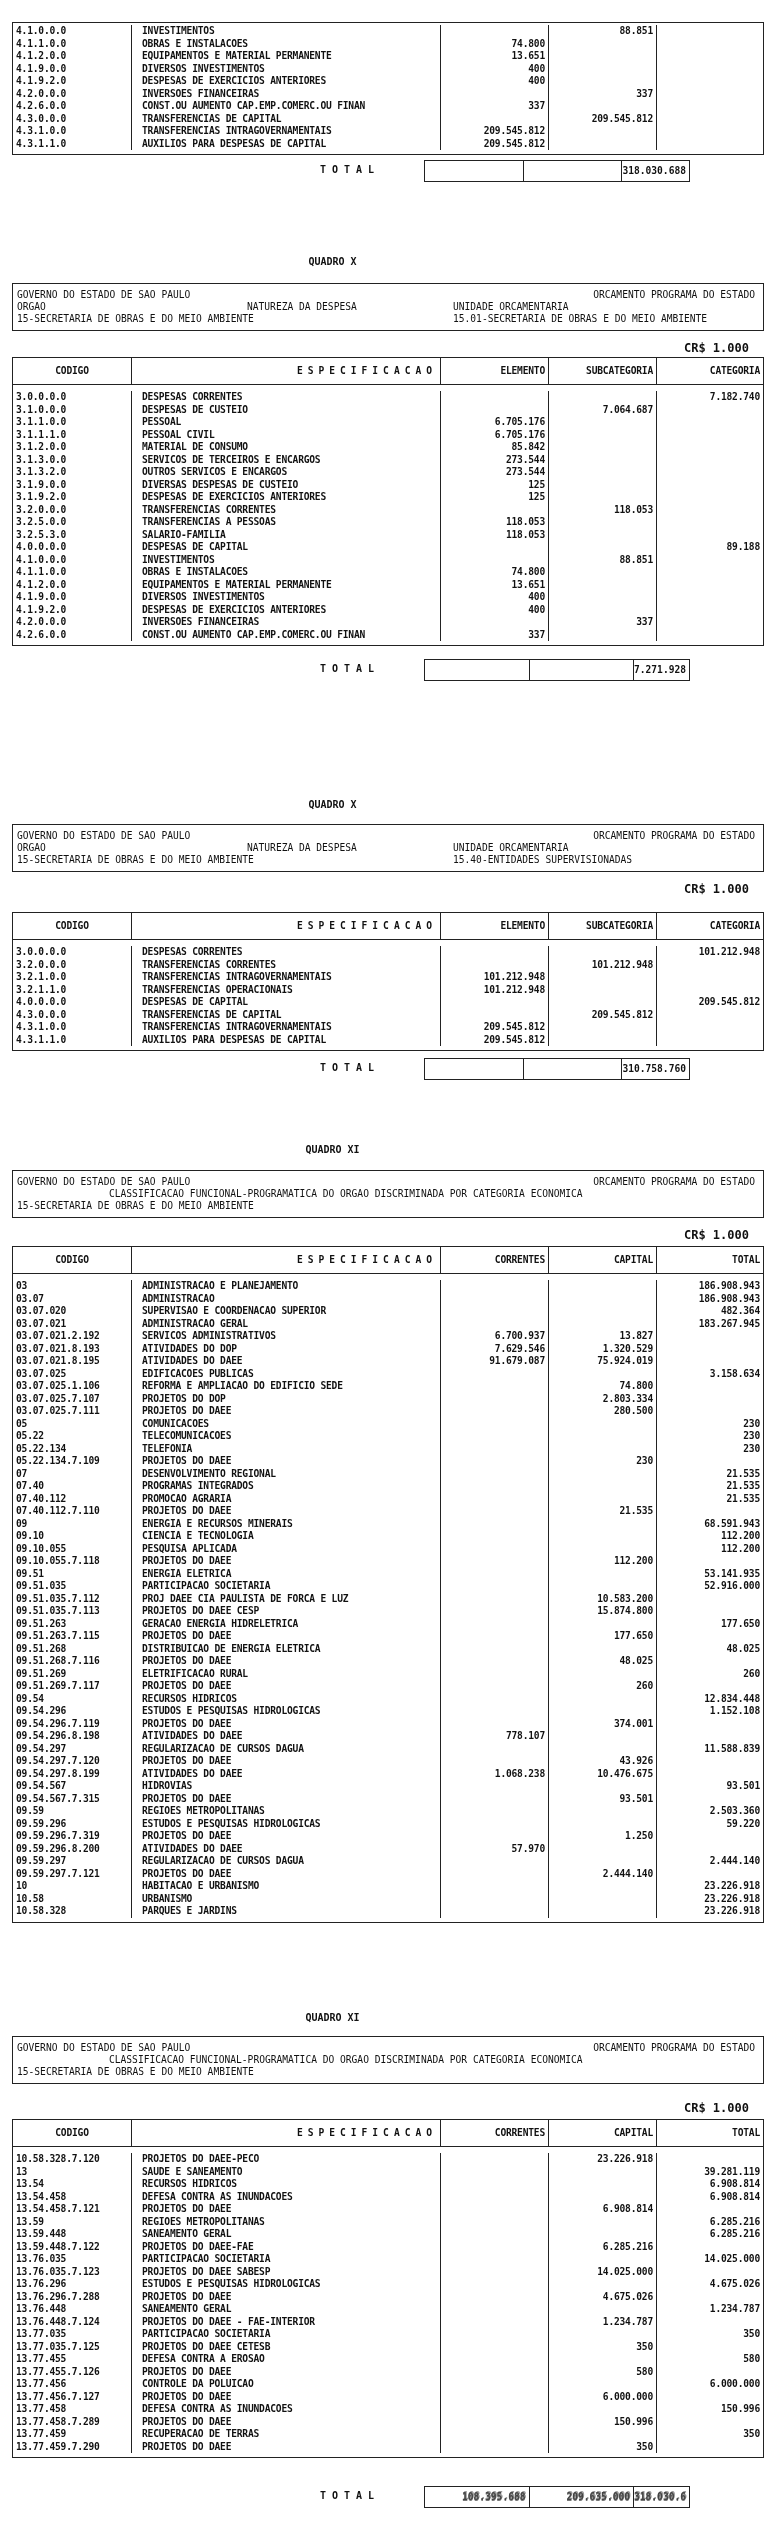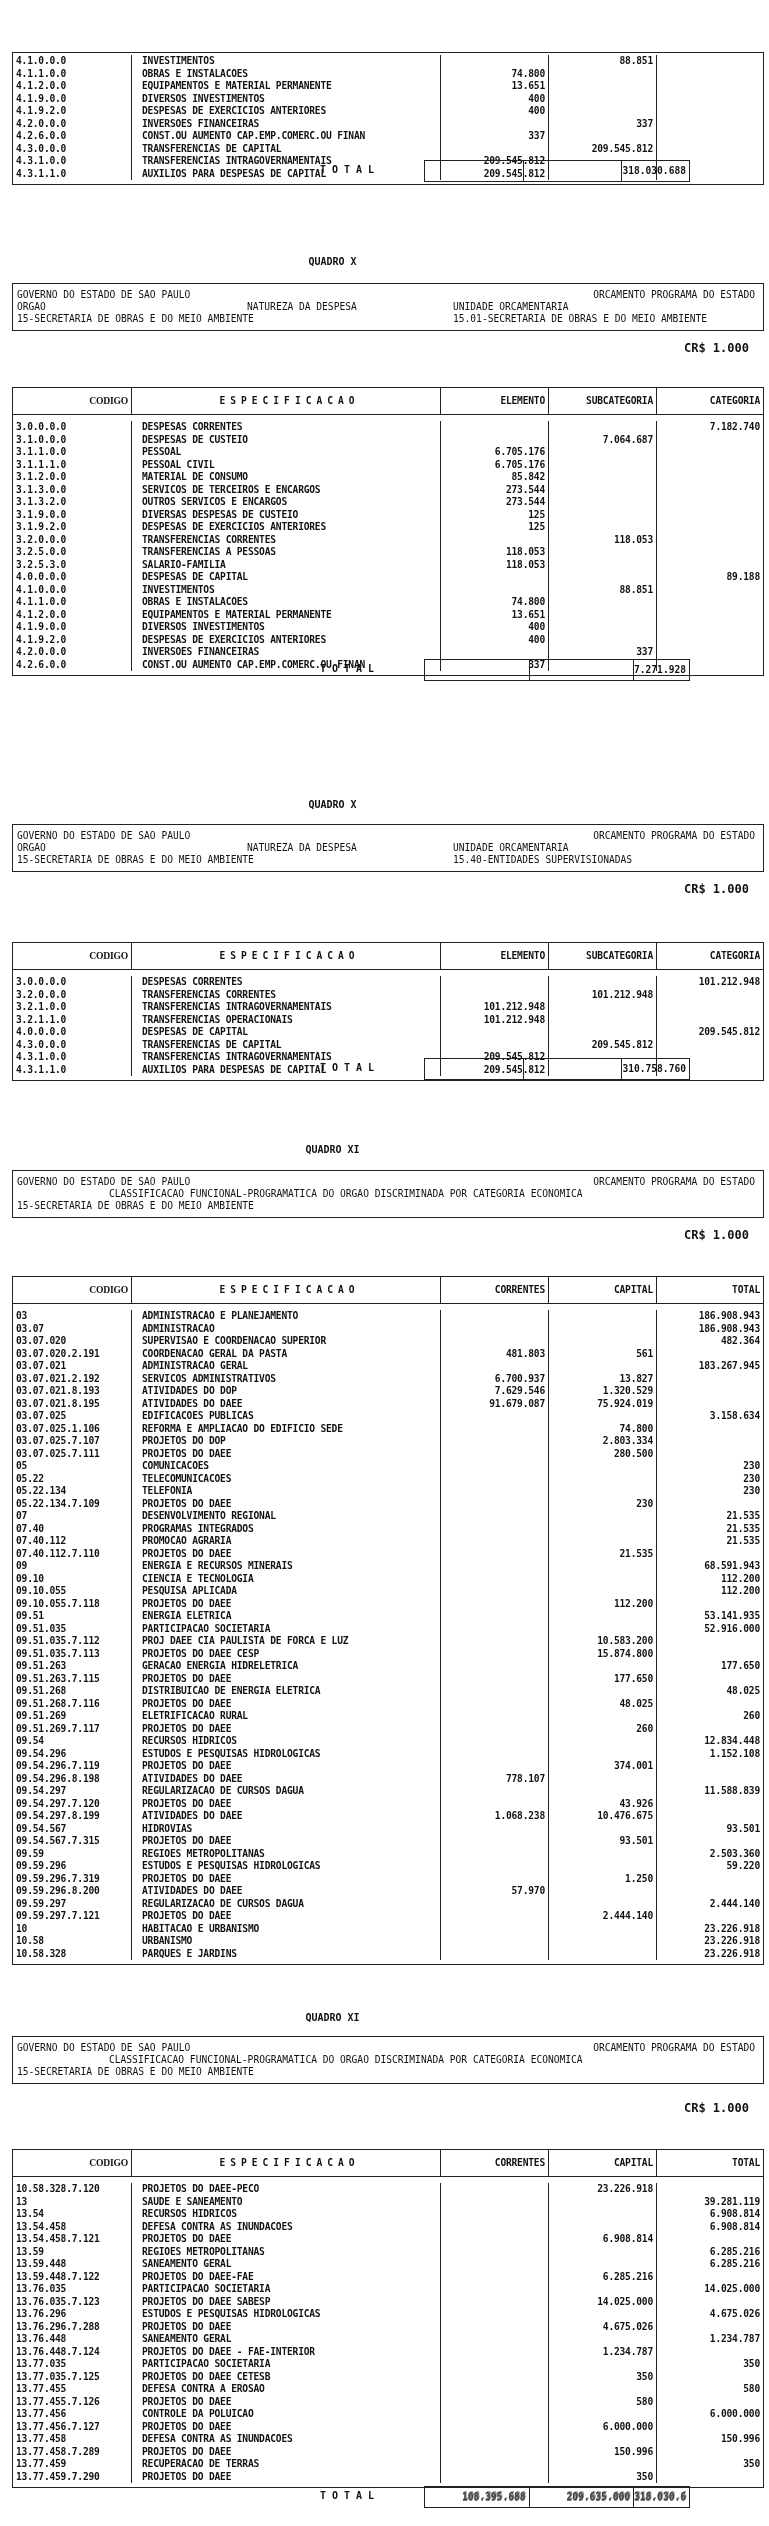--- a/index.html
+++ b/index.html
@@ -1,28 +1,28 @@
 <!DOCTYPE html>
 <html><head>
 <meta charset="utf-8">
 <style>
   html, body { margin:0; padding:0; background:#ffffff; }
   body { width:769px; height:2526px; position:relative; overflow:hidden;
          font-family:"DejaVu Sans Mono","Liberation Mono",monospace; color:#111; font-size:10px; }
-  .tbl { position:absolute; left:12px; width:752px; border:1.5px solid #222; box-sizing:border-box;margin-top:30px; }
+  .tbl { position:absolute; left:12px; width:752px; border:1.5px solid #222; box-sizing:border-box; }
   .row { display:flex; height:12.5px; line-height:12.5px; font-weight:bold; font-size:9.6px; letter-spacing:-0.2px; }
   .c { box-sizing:border-box; padding:0 3px; white-space:nowrap; overflow:hidden; }
   .c-code { width:119px; border-right:1.2px solid #222; }
   .c-spec { width:309px; border-right:1.2px solid #222; padding-left:10px; }
   .c-n1 { width:108px; border-right:1.2px solid #222; text-align:right; }
   .c-n2 { width:108px; border-right:1.2px solid #222; text-align:right; }
   .c-n3 { flex:1; text-align:right; }
   .hdr { height:26px; line-height:26px; border-bottom:1.5px solid #222; }
-  .hdr .c-code { text-align:right;font-family:Liberation Serif, serif; }
-  .hdr .c-spec { text-align:center; letter-spacing:5px; }
+  .hdr .c-code { text-align:center; }
+  .hdr .c-spec { text-align:right; letter-spacing:5px; }
   .body { padding-top:6px; padding-bottom:4px; }
   .title { position:absolute; left:0; width:665px; text-align:center; font-weight:bold; font-size:10px; }
   .infobox { position:absolute; left:12px; width:752px; border:1.5px solid #222; box-sizing:border-box;
              padding:5px 4px; font-weight:normal; font-size:9.6px; line-height:12px; }
   .infobox .ln { position:relative; height:12px; white-space:nowrap; }
   .infobox .r { position:absolute; right:4px; top:0; }
   .infobox .m { position:absolute; left:230px; top:0;text-align:center; }
   .infobox .u { position:absolute; left:436px; top:0; }
   .unit { position:absolute; right:20px; font-weight:bold; font-size:12px; }
   .total-wrap { position:absolute; left:0; width:769px; height:22px; }
@@ -403,27 +403,20 @@
         <div class="c c-n3">186.908.943</div>
       </div>
       <div class="row">
         <div class="c c-code">03.07.020</div>
         <div class="c c-spec">SUPERVISAO E COORDENACAO SUPERIOR</div>
         <div class="c c-n1"></div>
         <div class="c c-n2"></div>
         <div class="c c-n3">482.364</div>
       </div>
       <div class="row">
-        <div class="c c-code">03.07.020.2.191</div>
-        <div class="c c-spec">COORDENACAO GERAL DA PASTA</div>
-        <div class="c c-n1">481.803</div>
-        <div class="c c-n2">561</div>
-        <div class="c c-n3"></div>
-      </div>
-      <div class="row">
         <div class="c c-code">03.07.021</div>
         <div class="c c-spec">ADMINISTRACAO GERAL</div>
         <div class="c c-n1"></div>
         <div class="c c-n2"></div>
         <div class="c c-n3">183.267.945</div>
       </div>
       <div class="row">
         <div class="c c-code">03.07.021.2.192</div>
         <div class="c c-spec">SERVICOS ADMINISTRATIVOS</div>
         <div class="c c-n1">6.700.937</div>

